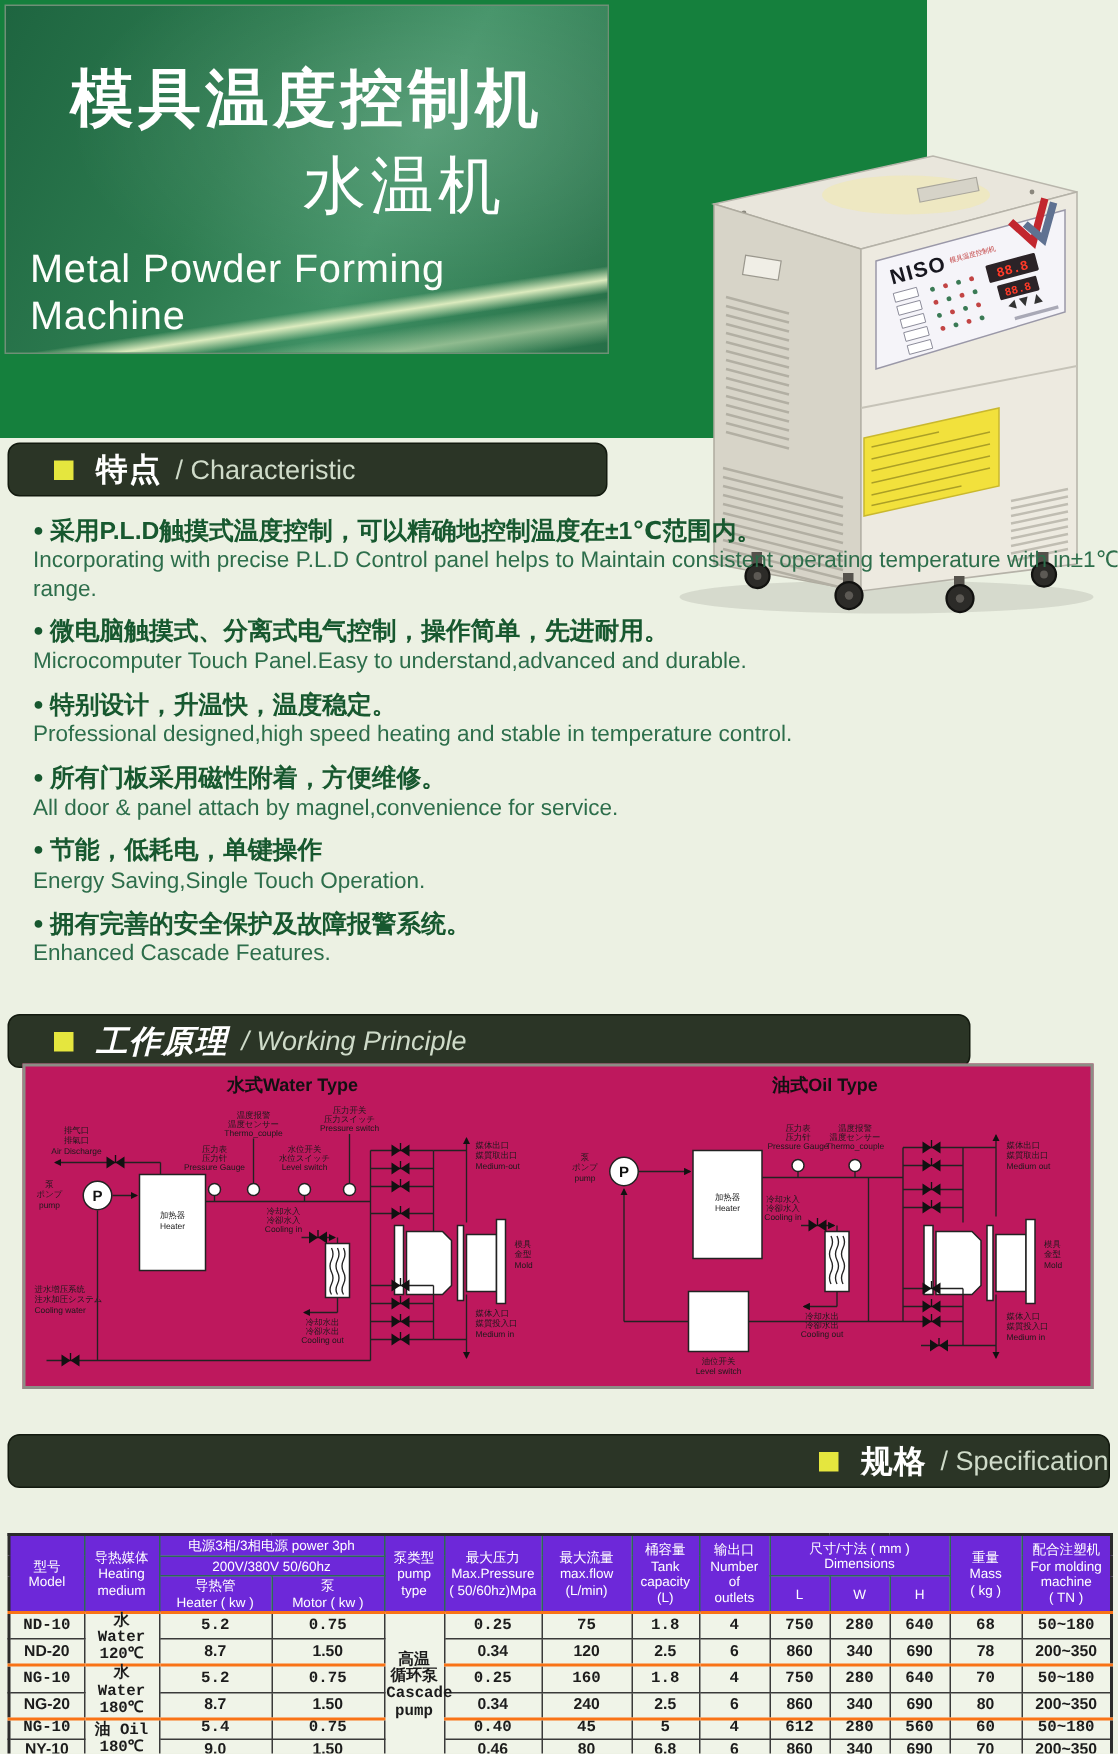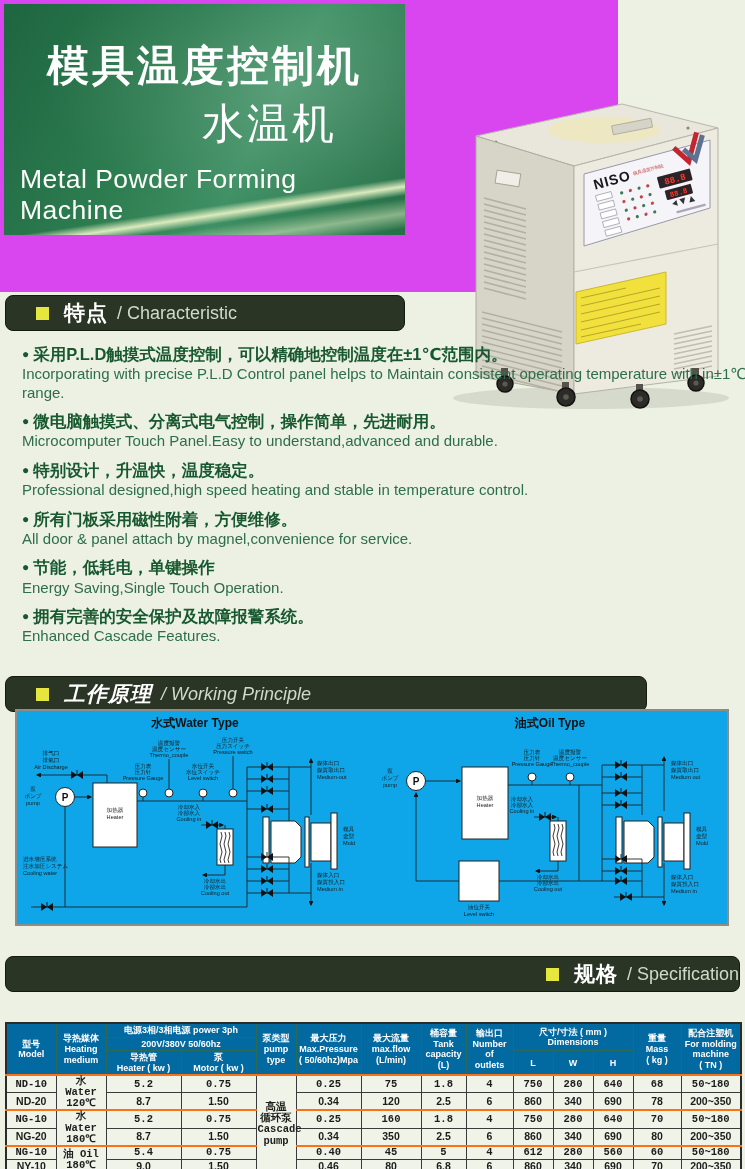--- a/index.html
+++ b/index.html
@@ -3,21 +3,21 @@
 <meta charset="utf-8">
 <style>
   * { box-sizing: border-box; }
   html,body { margin:0; padding:0; }
   body {
     font-family: "Liberation Sans", "DejaVu Sans", sans-serif;
     background:#ecf1e3;
     width:745px;
   }
   .page { position:relative; width:745px; height:1169px; background:#ecf1e3; overflow:hidden; }
-  .top-zone { position:absolute; top:0; left:0; width:618px; height:292px; background:#d946ef; }
+  .top-zone { position:absolute; top:0; left:0; width:618px; height:292px; background:#15803d; }
 
   
   .banner {
     position:absolute; top:3px; left:3px; width:403px; height:233px;
     background:
       radial-gradient(ellipse at 70% 35%, rgba(255,255,255,0.14), rgba(255,255,255,0) 60%),
       linear-gradient(118deg, #1e6540 0%, #2d7c50 38%, #3f9064 62%, #266f47 100%);
     overflow:hidden;
     border:1px solid #6f8f77;
   }
@@ -46,33 +46,33 @@
   
   .features { position:absolute; top:344px; left:6px; width:733px;margin-left:16px; }
   .feat { margin-bottom:9px; }
   .feat .fcn { font-size:16.5px; font-weight:bold; color:#17582f; line-height:1.3; }
   .feat .fcn .dot { font-size:12px; vertical-align:2px; margin-right:4px; }
   .feat .fen { font-size:15px; color:#2d6e4b; line-height:1.22; }
 
   
   .diagram-box {
     position:absolute; top:709px; left:15px; width:714px; height:217px;
-    background:#0ea5e9; border:2px solid #8d8d86; display:flex;
+    background:#be185d; border:2px solid #8d8d86; display:flex;
   }
   .diagram-box svg { display:block; }
   .dtitle { font-size:12px; font-weight:bold; fill:#111; text-anchor:middle; }
   .dlabel { font-size:5.6px; fill:#1a1a1a; text-anchor:middle; }
   .dstart { font-size:5.6px; fill:#1a1a1a; text-anchor:start; }
   .dln { stroke:#222; stroke-width:0.9; fill:none; }
   .dbox { stroke:#222; stroke-width:1; fill:#fff; }
 
   
   table.spec { position:absolute; top:1022px; left:5px; width:735px; border-collapse:collapse; table-layout:fixed; border:2px solid #2b2b2b; }
   table.spec th {
-    background:#0369a1; color:#fff; font-size:9px; font-weight:bold;
+    background:#6d28d9; color:#fff; font-size:9px; font-weight:normal;
     border:1px solid #2c6a56; padding:1px 0; line-height:1.18; text-align:center;
   }
   table.spec thead { border-bottom:2px solid #2b2b2b; }
   table.spec td {
     background:#f0f4e8; color:#1c1c1c; font-size:10.5px; font-weight:bold;
     text-align:center; border:1px solid #3a3a3a; height:14px; padding:0 1px; line-height:1.05;
   }
   table.spec tr.grp td { border-top:2px solid #f97316;font-family:Liberation Mono, monospace; }
   table.spec td div { line-height:1.05; }
 </style>
@@ -706,21 +706,21 @@
           <td>
             <div>8.7</div>
           </td>
           <td>
             <div>1.50</div>
           </td>
           <td>
             <div>0.34</div>
           </td>
           <td>
-            <div>350</div>
+            <div>240</div>
           </td>
           <td>
             <div>2.5</div>
           </td>
           <td>
             <div>6</div>
           </td>
           <td>
             <div>860</div>
           </td>

